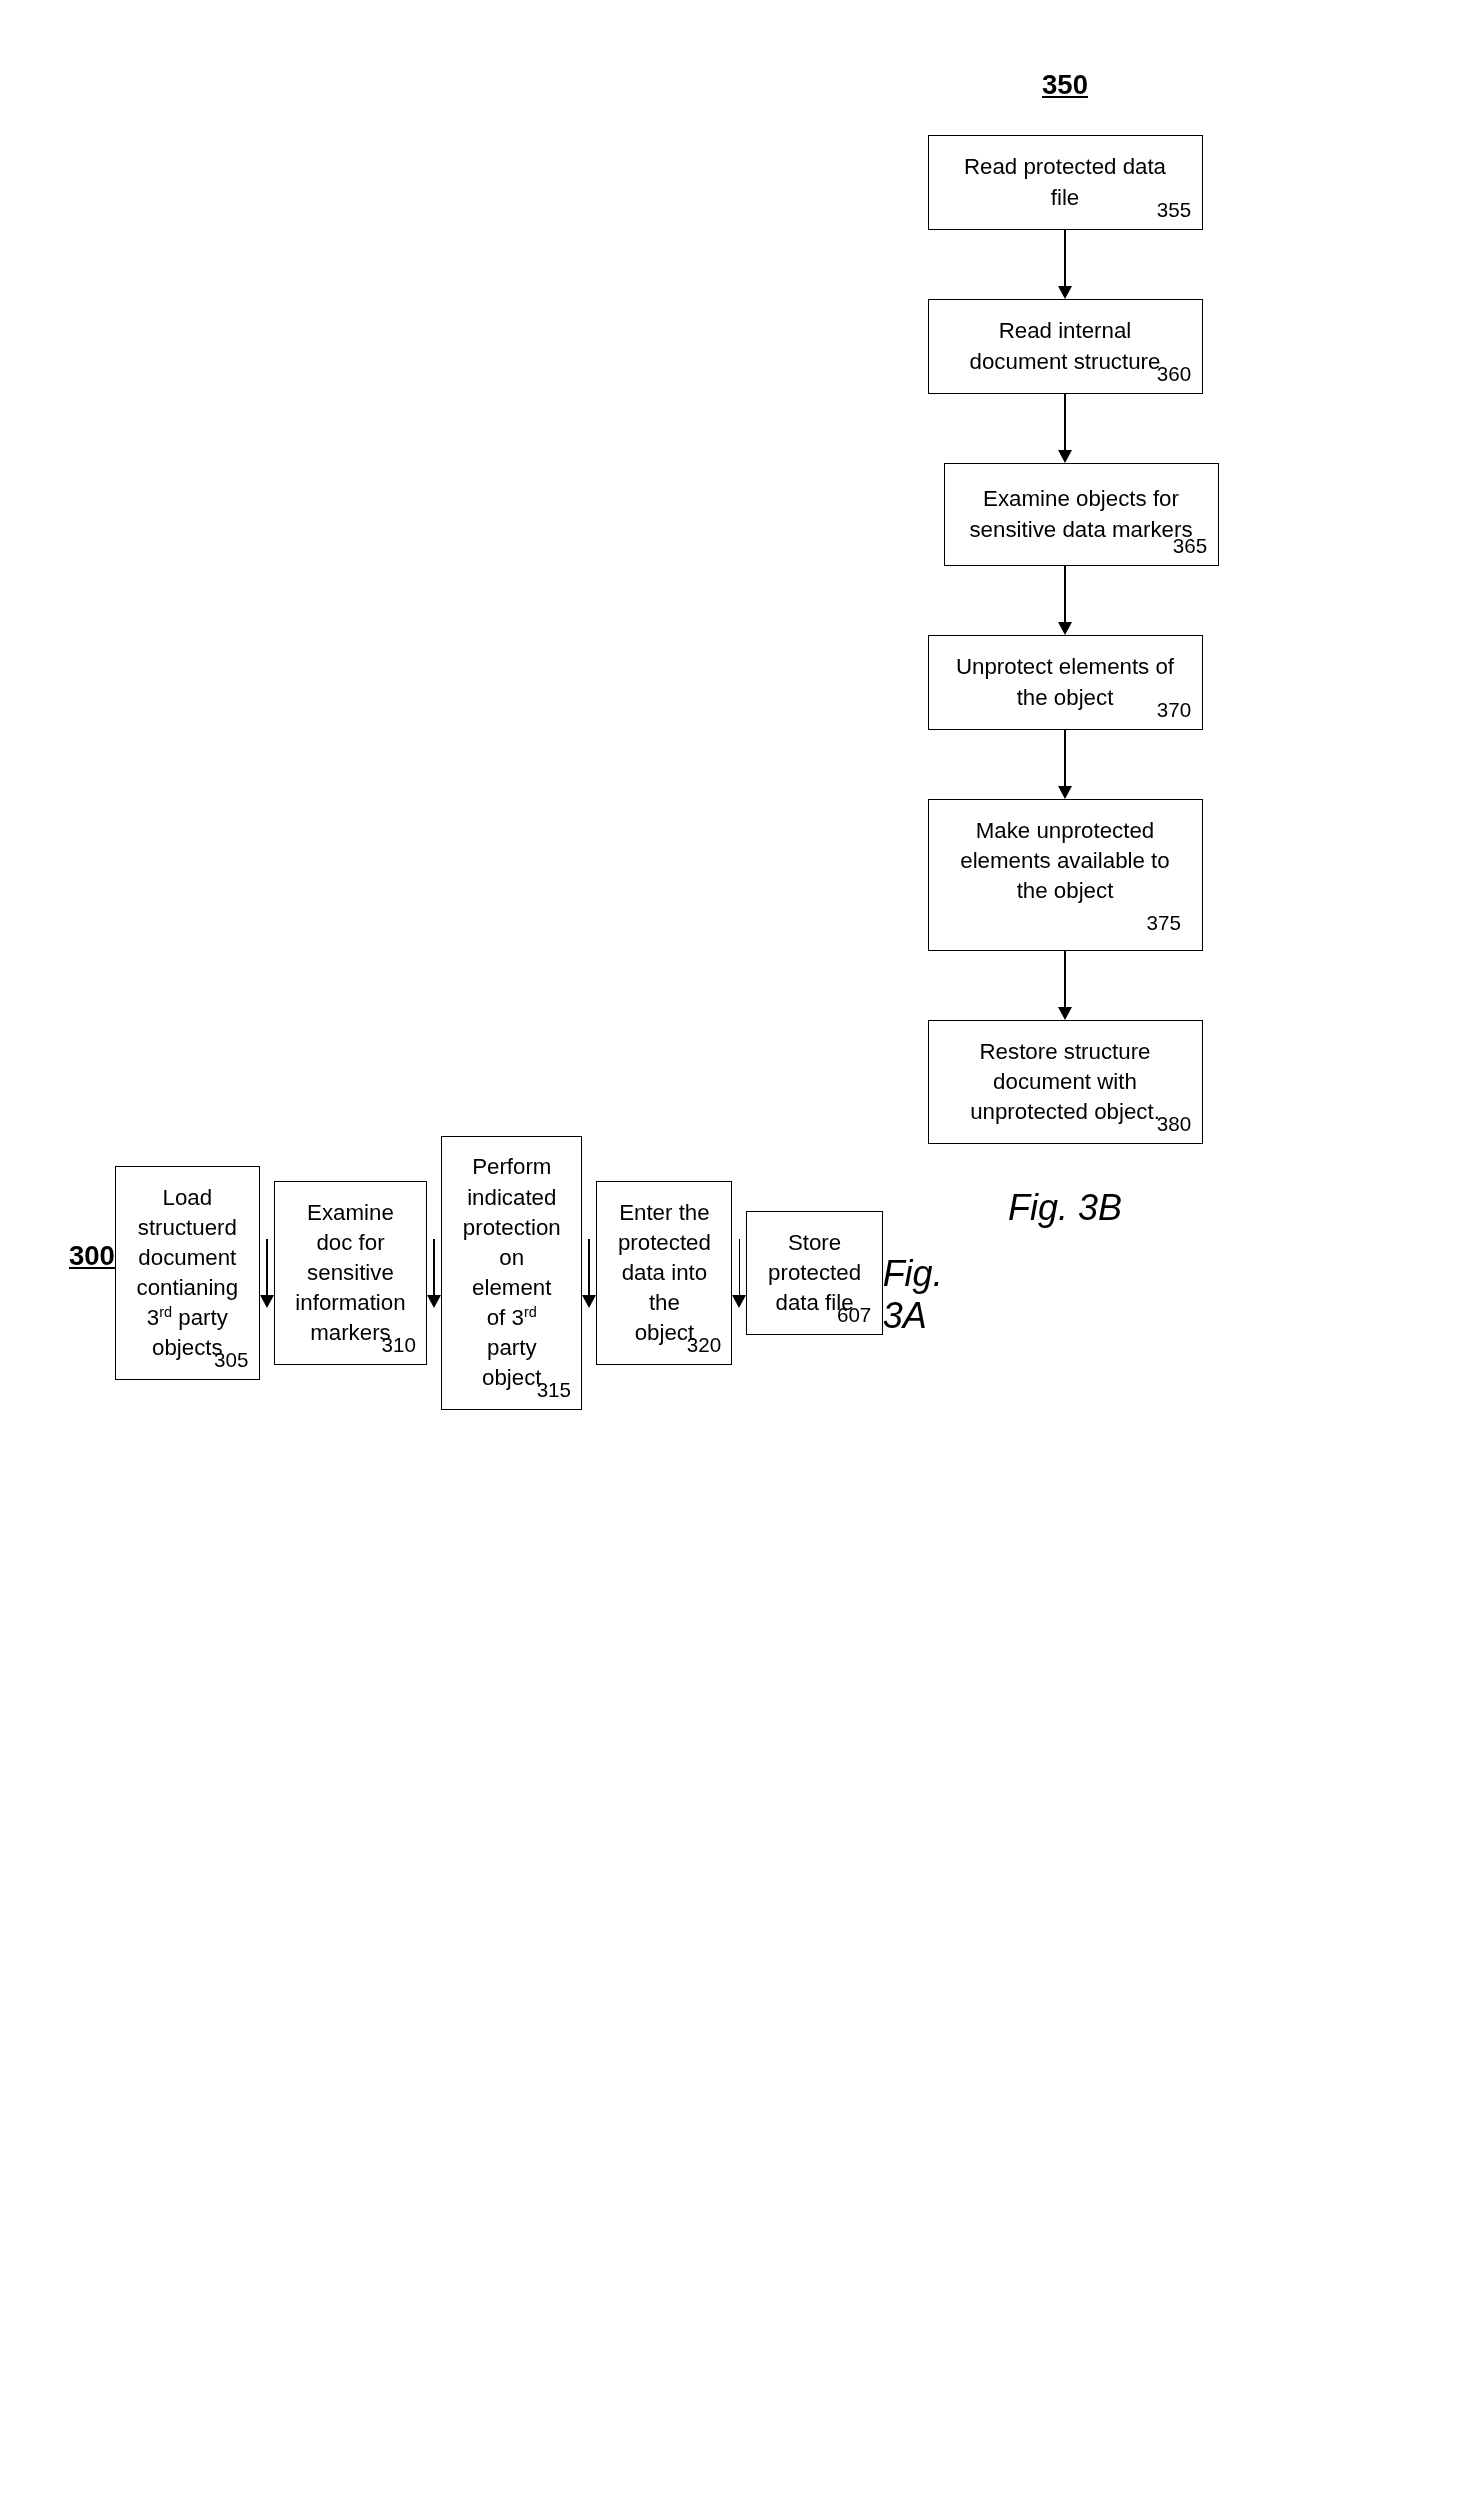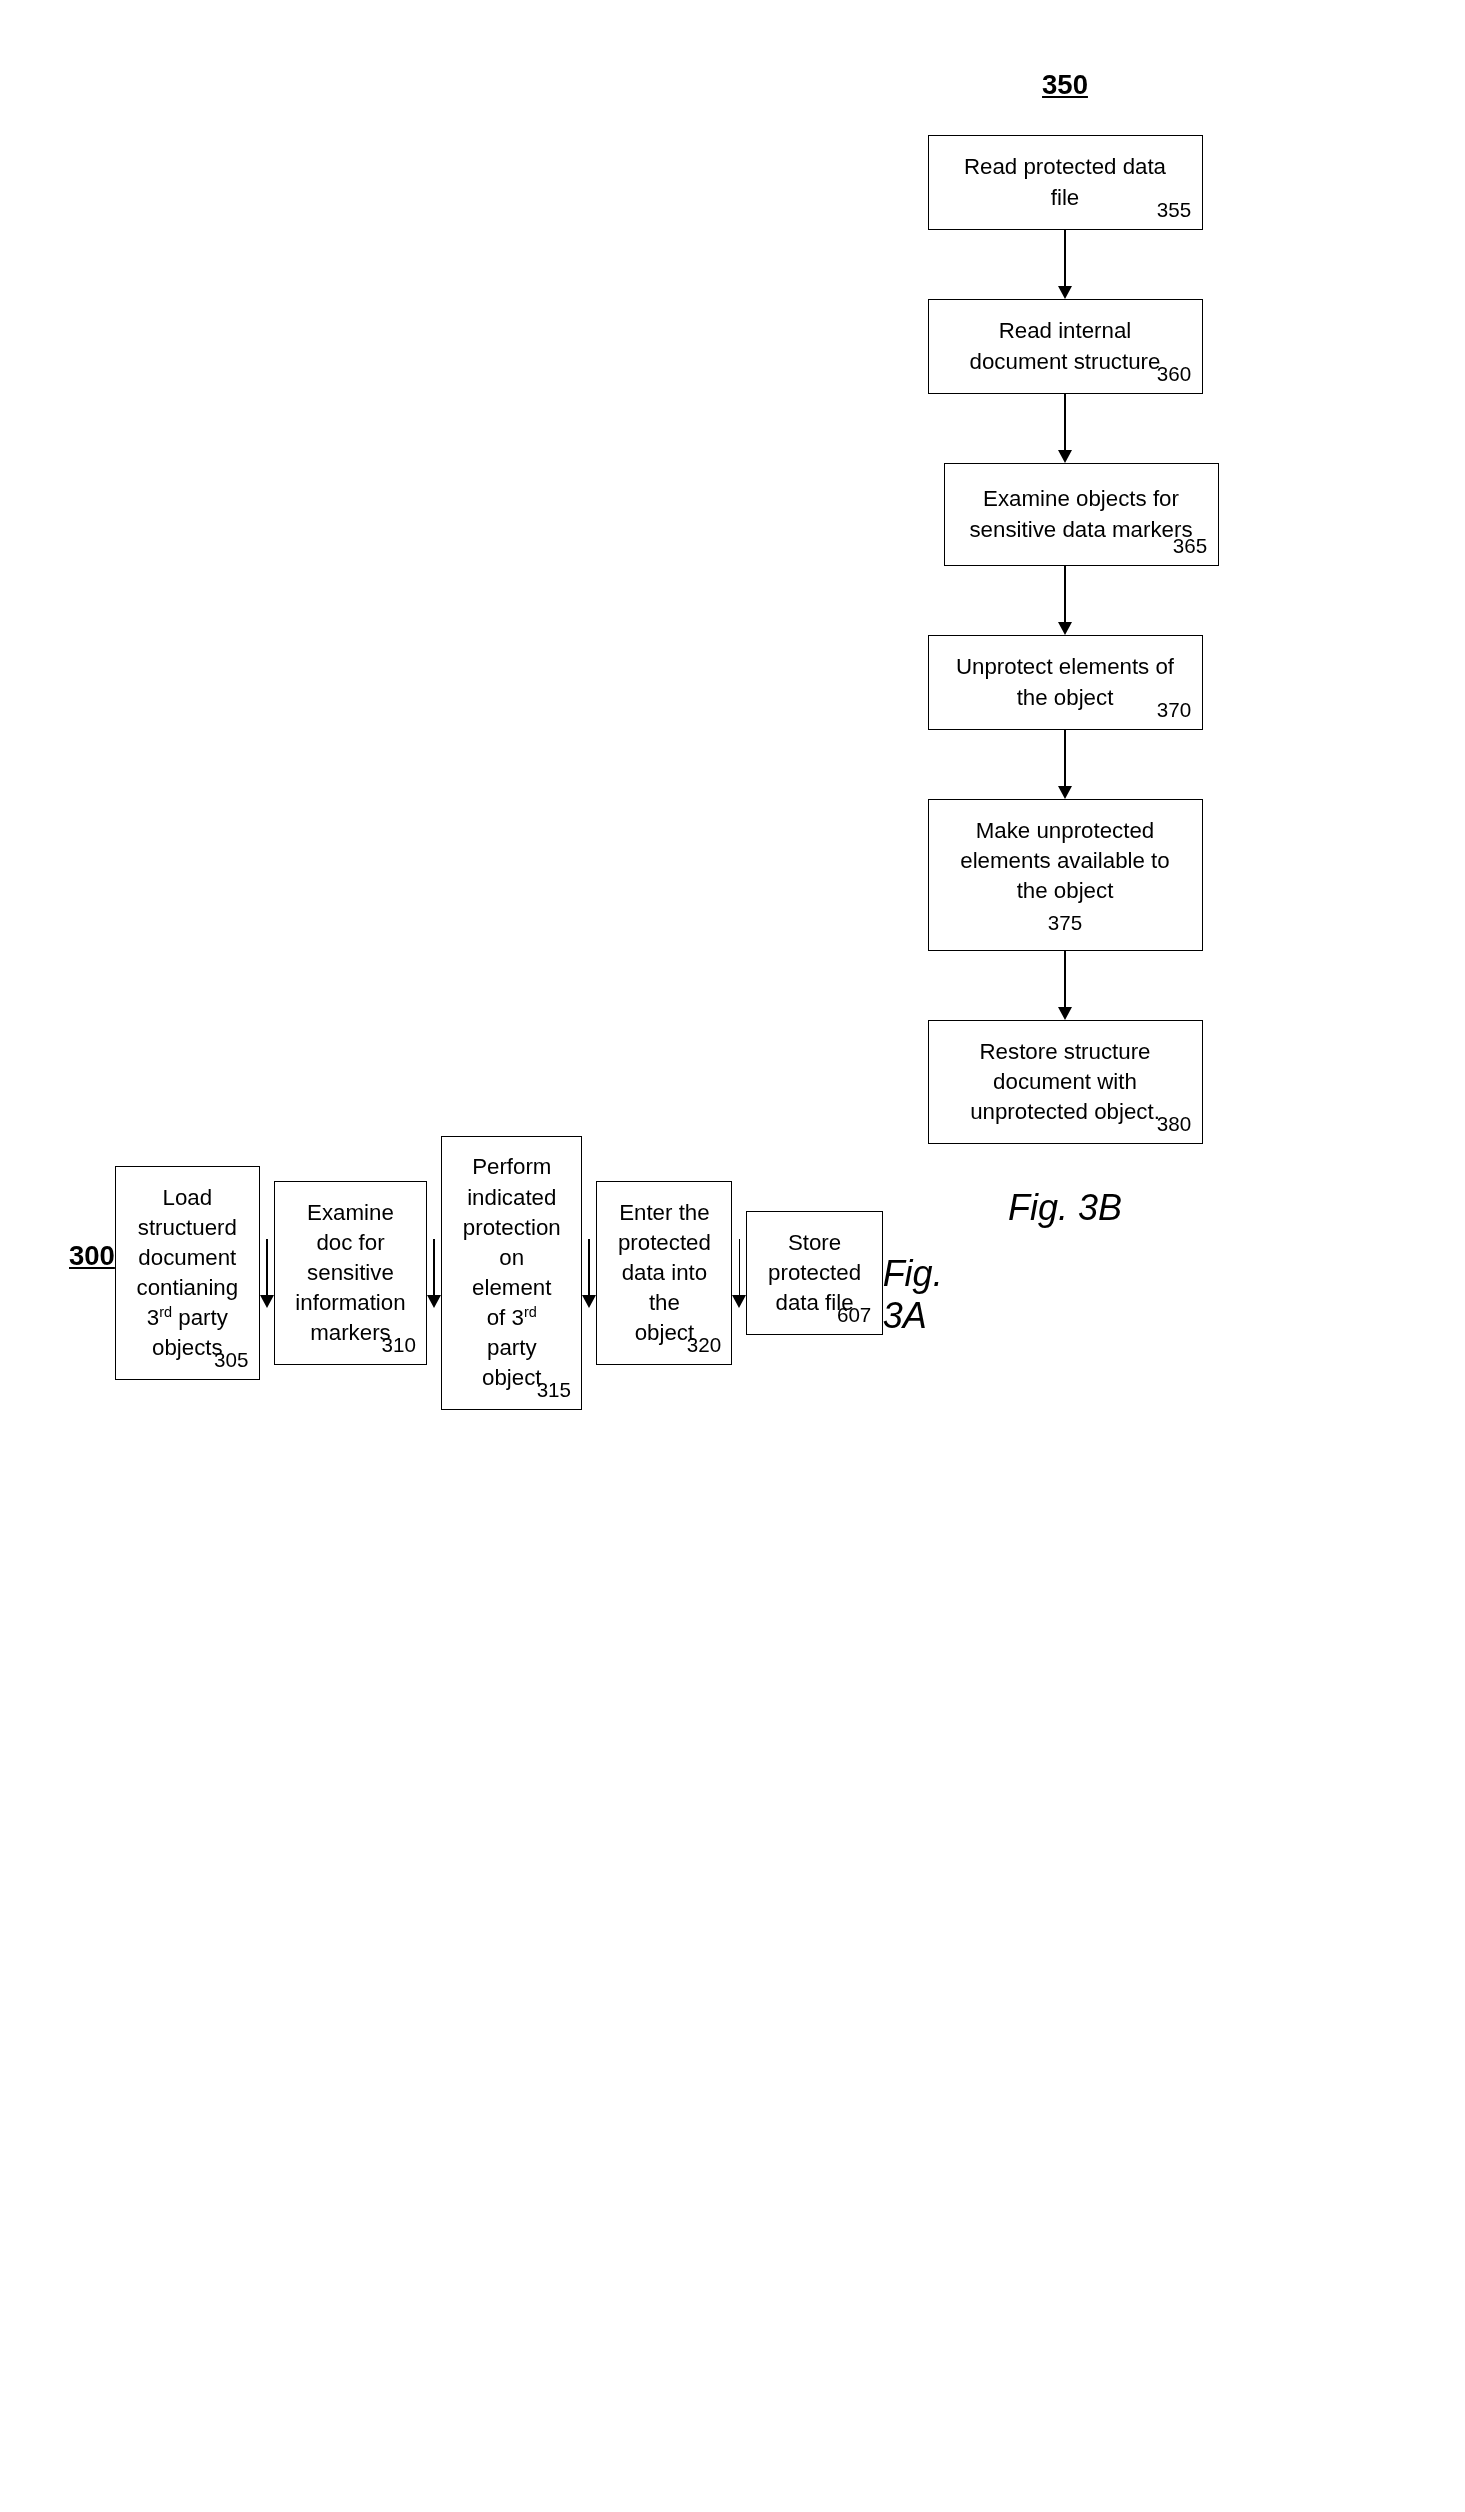--- a/index.html
+++ b/index.html
@@ -209,21 +209,21 @@
       <span class="flow-box-num">370</span>
     </div>
 
     <div class="arrow-spacer">
       <div class="arrow-line" style="height:56px;"></div>
       <div class="arrow-head"></div>
     </div>
 
     <div class="flow-box" style="min-height:107px;">
       <span class="flow-box-text">Make unprotected elements available to the object</span>
-      <span class="flow-box-num" style="position:static; margin-top:5.2px; width:100%;">375</span>
+      <span class="flow-box-num" style="position:static; margin-top:5.2px; text-align:right; width:100%;">375</span>
     </div>
 
     <div class="arrow-spacer">
       <div class="arrow-line" style="height:56px;"></div>
       <div class="arrow-head"></div>
     </div>
 
     <div class="flow-box" style="min-height:112px;">
       <span class="flow-box-text">Restore structure document with unprotected object.</span>
       <span class="flow-box-num">380</span>

